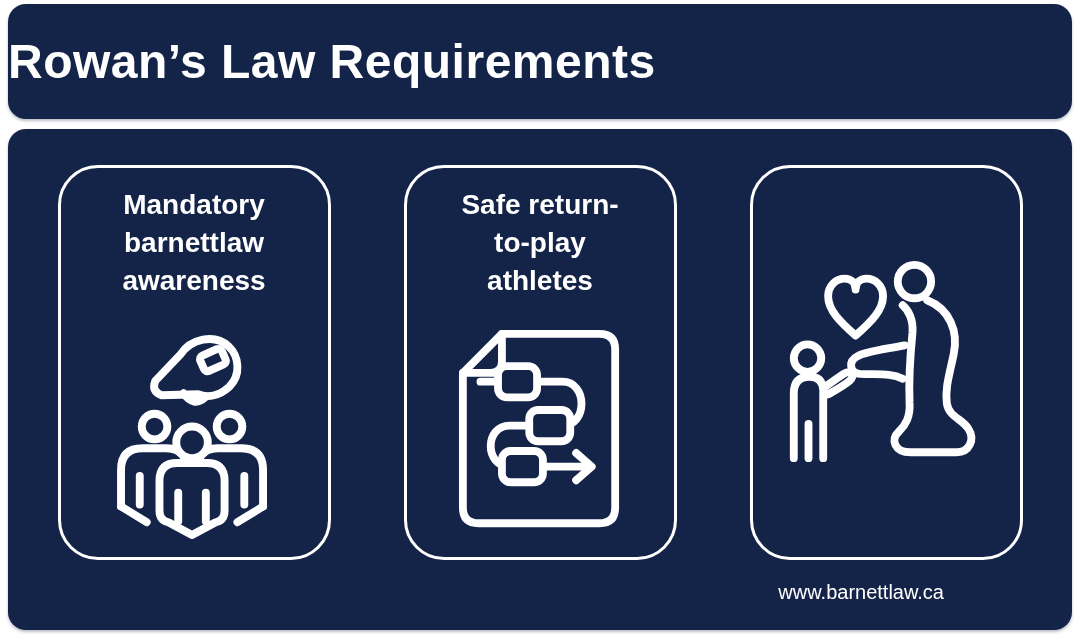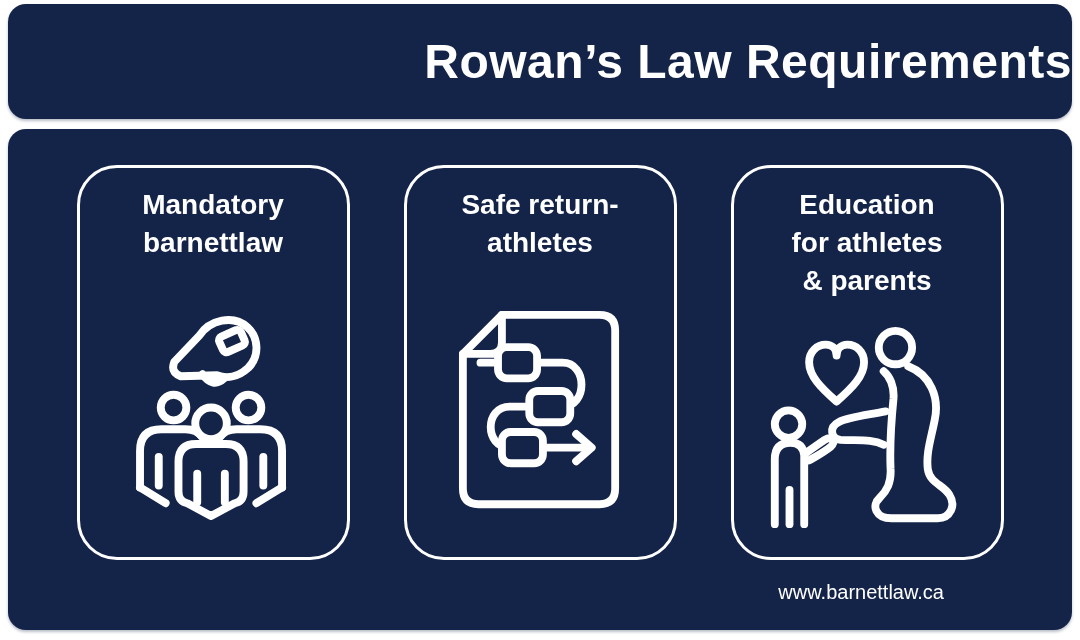--- a/index.html
+++ b/index.html
@@ -13,38 +13,38 @@
     background: var(--page-background, #fff);
     font-family: "Liberation Sans", sans-serif;
     overflow: hidden;
   }
   .stage { position: relative; width: 1080px; height: 640px; }
 
   .header-panel {
     position: absolute; left: 8px; right: 8px; top: 4px; height: 115px;
     background: var(--panel-navy);
     border-radius: 18px;
-    display: flex; align-items: center; justify-content: flex-end;
+    display: flex; align-items: center; justify-content: flex-start;
     box-shadow: 0 2px 3px rgba(100,110,130,.45);
   }
   .page-title {
     color: var(--line-white);
     font-size: 48px; font-weight: bold; letter-spacing: .5px;
     text-align: center;
   }
 
   .main-panel {
     position: absolute; left: 8px; right: 8px; top: 129px; height: 501px;
     background: var(--panel-navy);
     border-radius: 18px;
     box-shadow: 0 2px 3px rgba(100,110,130,.45);
   }
 
   .cards-row {
-    display: flex; justify-content: center; gap: 54px;
+    display: flex; justify-content: center; gap: 73px;
     padding-top: 36px;
   }
   .card {
     width: 273px; height: 395px;
     border: 3px solid var(--line-white);
     border-radius: 40px;
     display: flex; flex-direction: column; align-items: center;
   }
   .card-title {
     margin-top: 18px;
@@ -79,20 +79,21 @@
     <div class="page-title">Rowan’s Law Requirements</div>
   </div>
 
   <div class="main-panel">
     <div class="cards-row">
 
       <div class="card">
         <div class="card-title">
           <div>Mandatory</div>
           <div>barnettlaw</div>
+          <div>awareness</div>
         </div>
         <div class="icon-wrap">
           <svg viewBox="0 0 165 220" width="163" height="217" aria-hidden="true">
 
             <g transform="translate(46,67) rotate(-24)">
               <path class="stroke" d="M 0,-8 L 34,-22 C 50,-32 74,-28 82,-10 C 88,4 82,22 66,28 C 54,32 42,30 34,22 L 0,8 Q -8,0 0,-8 Z"></path>
               <rect class="stroke" x="50" y="-12" width="24" height="17" rx="4"></rect>
               <path class="stroke" d="M 21,15 C 23,27 30,31 39,28"></path>
             </g>
 
@@ -110,44 +111,40 @@
             <path class="stroke filled" d="M 47,191 V 161 Q 47,143 65,143 H 95 Q 113,143 113,161 V 191 Q 113,201 104,203 L 80,216 L 56,203 Q 47,201 47,191 Z"></path>
             <path class="stroke" d="M 66,202 V 173"></path>
             <path class="stroke" d="M 94,202 V 173"></path>
           </svg>
         </div>
       </div>
 
       <div class="card">
         <div class="card-title">
           <div>Safe return-</div>
+          <div>to-play</div>
           <div>athletes</div>
         </div>
         <div class="icon-wrap">
           <svg viewBox="0 0 170 210" width="166" height="205" aria-hidden="true">
 
             <path class="stroke" d="M 46,6 H 146 Q 162,6 162,22 V 184 Q 162,200 146,200 H 22 Q 6,200 6,184 V 46 Z"></path>
             <path class="stroke" d="M 46,6 V 34 Q 46,46 34,46 H 6"></path>
 
             <path class="stroke" d="M 24,55 H 108 C 134,55 134,100 108,100 H 54 C 28,100 28,142 54,142 H 136"></path>
             <path class="stroke" d="M 122,128 L 138,142 L 122,156"></path>
 
             <rect class="stroke filled" x="42" y="39" width="40" height="32" rx="9"></rect>
             <rect class="stroke filled" x="74" y="84" width="42" height="32" rx="9"></rect>
             <rect class="stroke filled" x="46" y="126" width="42" height="32" rx="9"></rect>
           </svg>
         </div>
       </div>
 
       <div class="card">
-        <div class="card-title">
-          <div>Education</div>
-          <div>for athletes</div>
-          <div>&amp; parents</div>
-        </div>
         <div class="icon-wrap">
           <svg viewBox="0 0 210 215" width="206" height="211" aria-hidden="true">
 
             <path class="stroke" d="M 74,78 C 58,64 46,52 46,38 C 46,27 54,20 63,20 C 69,20 74,24 74,31 C 74,24 79,20 85,20 C 94,20 102,27 102,38 C 102,52 90,64 74,78 Z"></path>
 
             <circle class="stroke" cx="134" cy="23" r="17"></circle>
             <path class="stroke" d="M 147,42 C 170,51 179,74 174,97 C 170,117 165,131 167,147 C 169,161 183,163 189,173 C 196,184 190,197 177,197 L 130,197 C 114,197 109,184 118,176 C 125,169 130,161 129,146 C 128,120 130,95 132,75 C 133,62 128,52 122,47"></path>
 
             <path class="stroke" d="M 124,88 C 104,92 86,94 76,99 C 66,104 68,116 78,117 C 96,118 110,116 122,122"></path>
 

